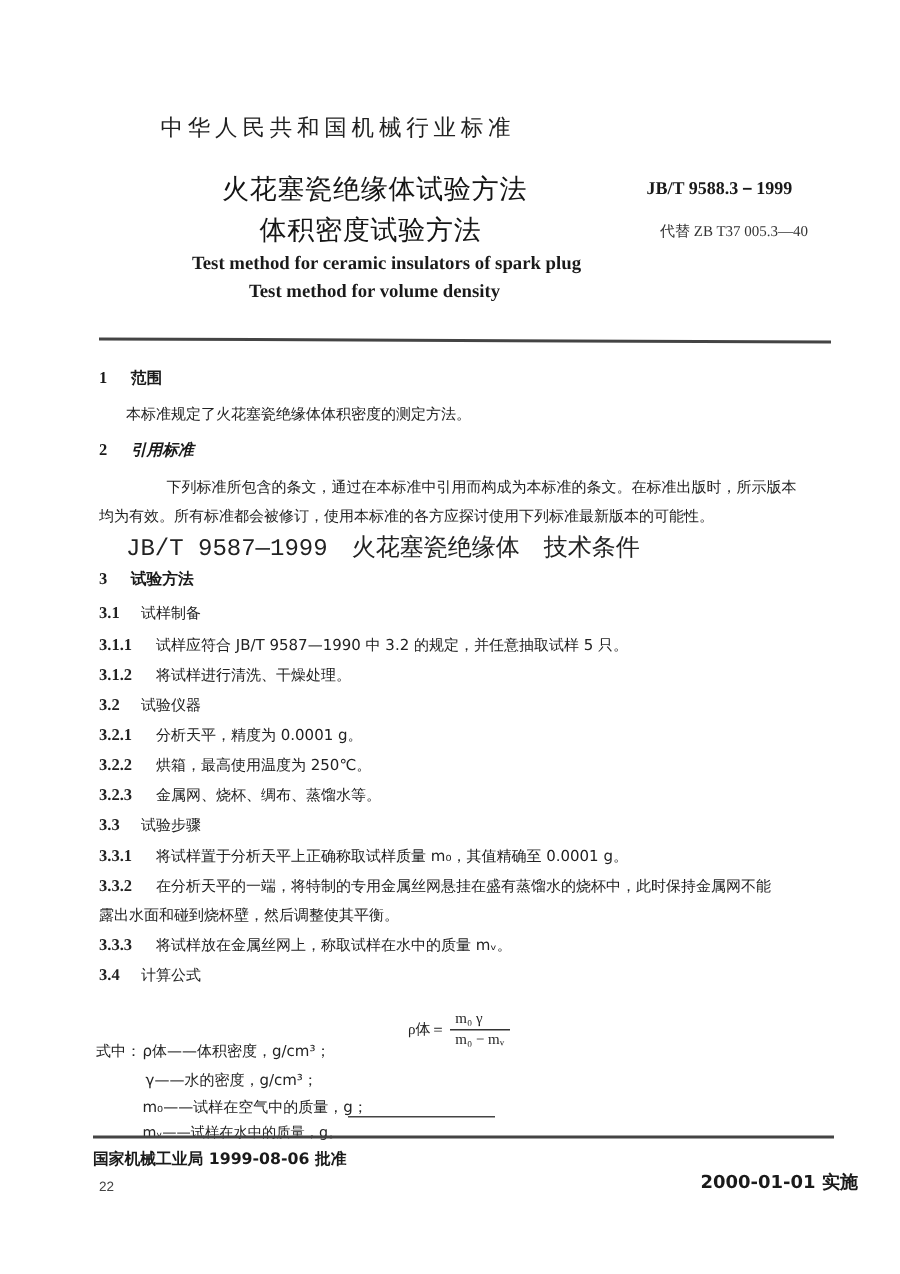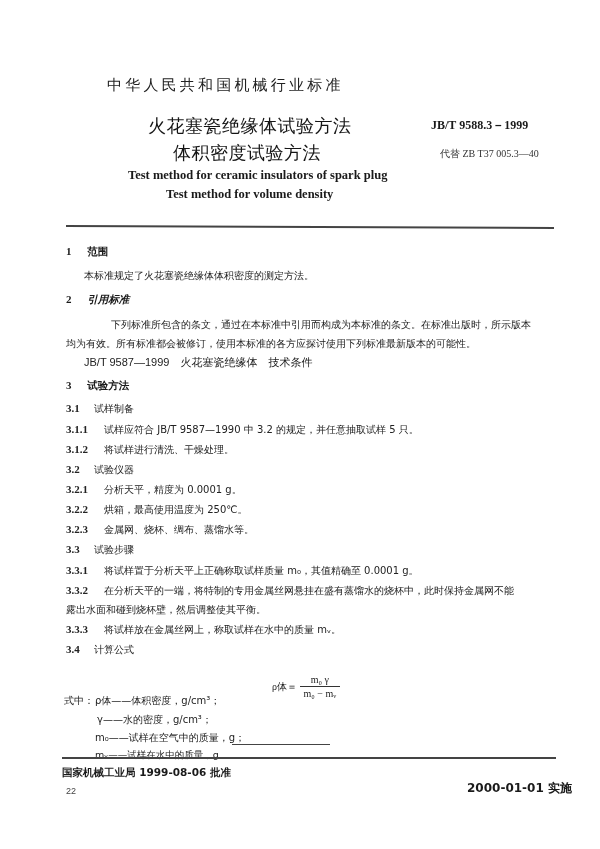--- a/index.html
+++ b/index.html
@@ -29,21 +29,21 @@
   .en1 { left: 128px; top: 168px; }
   .en2 { left: 166px; top: 187px; }
   .rule-top { left: 66px; top: 226px; width: 488px; height: 2px; background: #444; transform: rotate(0.25deg); }
   .rule-small { left: 232px; top: 744px; width: 98px; height: 1px; background: #444; }
   .rule-bottom { left: 62px; top: 755px; width: 494px; height: 1.5px; background: #444; }
   .sec { font-family: "DejaVu Sans", sans-serif; font-size: 10.5px; font-weight: bold; color: #1a1a1a; }
   .num { font-family: "Liberation Serif", serif; font-weight: bold; font-size: 11px; display: inline-block; }
   .body { font-family: "DejaVu Sans", sans-serif; font-size: 10px; color: #222; white-space: nowrap; }
   .sub-num { display: inline-block; width: 28px; font-family: "Liberation Serif", serif; font-weight: bold; font-size: 11px; }
   .formula { font-family: "Liberation Serif", serif; font-size: 10px; color: #222; }
-  .frac { display: inline-block; vertical-align: middle; text-align: center; }
+  .frac { display: inline-block; vertical-align: middle; text-align: left; }
   .frac .n { display: block; padding: 0 4px 1px; border-bottom: 1px solid #333; }
   .frac .d { display: block; padding: 1px 4px 0; }
   .footer-left { left: 62px; top: 766px; font-family: "DejaVu Sans", sans-serif; font-weight: bold; font-size: 10.5px; }
   .footer-right { left: 467px; top: 780px; font-family: "DejaVu Sans", sans-serif; font-weight: bold; font-size: 12px; }
   .page-num { left: 66px; top: 786px; font-family: "Liberation Sans", sans-serif; font-size: 9px; color: #444; }
 </style>
 </head>
 <body>
 
 <div class="abs org">中华人民共和国机械行业标准</div>
@@ -64,21 +64,21 @@
   <span style="margin-left:12px;">范围</span>
 </div>
 <div class="abs body" style="left:84px; top:269px;">本标准规定了火花塞瓷绝缘体体积密度的测定方法。</div>
 
 <div class="abs sec" style="left:66px; top:293px;">
   <span class="num">2</span>
   <span style="margin-left:12px;font-style:italic;">引用标准</span>
 </div>
 <div class="abs body" style="left:84px; top:318px;margin-left:27px;">下列标准所包含的条文，通过在本标准中引用而构成为本标准的条文。在标准出版时，所示版本</div>
 <div class="abs body" style="left:66px; top:337px;">均为有效。所有标准都会被修订，使用本标准的各方应探讨使用下列标准最新版本的可能性。</div>
-<div class="abs body" style="left:84px; top:355px; font-family:Liberation Sans, sans-serif; font-size:11px;">JB/T 9587—1999　火花塞瓷绝缘体　技术条件</div>
+<div class="abs body" style="left:84px; top:355px; font-family:Liberation Mono, monospace; font-size:16px;">JB/T 9587—1999　火花塞瓷绝缘体　技术条件</div>
 
 <div class="abs sec" style="left:66px; top:379px;">
   <span class="num">3</span>
   <span style="margin-left:12px;">试验方法</span>
 </div>
 
 <div class="abs body" style="left:66px; top:402px;">
   <span class="sub-num">3.1</span><span>试样制备</span>
 </div>
 <div class="abs body" style="left:66px; top:423px;">

